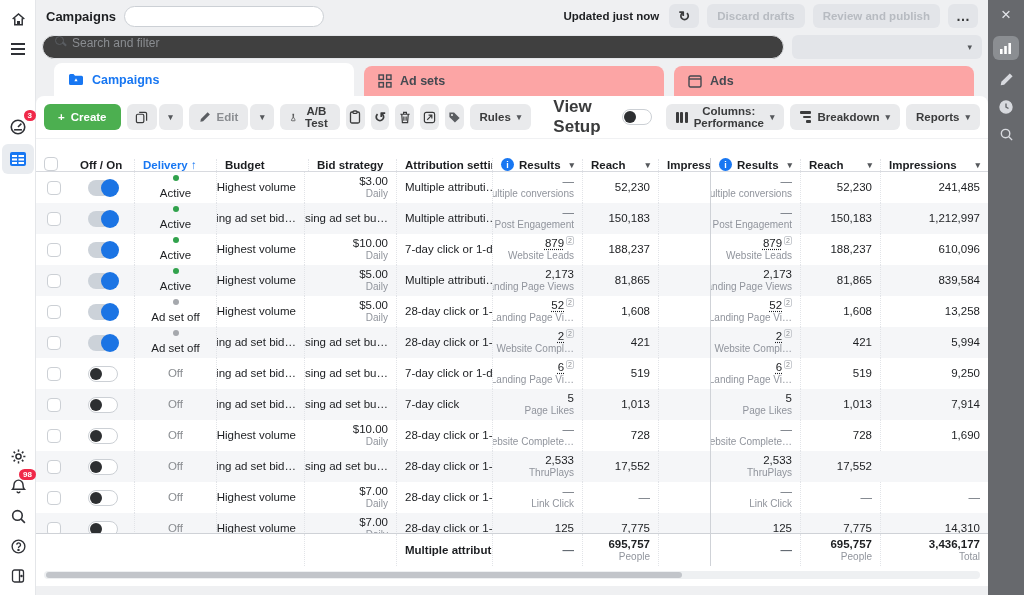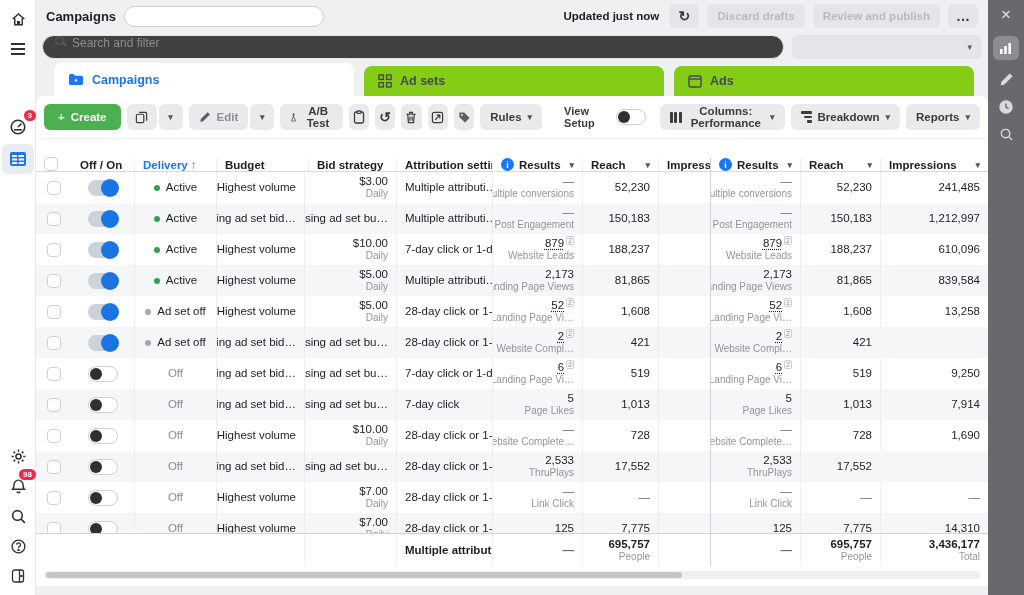--- a/index.html
+++ b/index.html
@@ -31,32 +31,32 @@
   .btn.disabled{color:#b7bbc1}
   .btn.iconb{width:30px;padding:0;color:#3a3b3c;font-size:14px}
 
   .searchrow{height:30px;display:flex;align-items:center;gap:8px;padding:0 6px;flex:none}
   .search-pill{flex:1;height:24px;background:#404040;border:1px solid #e4e6e9;border-radius:14px;display:flex;gap:8px;padding:0 12px;color:#8a8d91}
   .mag{width:9px;height:9px;border:1.6px solid #5a5d61;border-radius:50%;position:relative;flex:none}
   .mag::after{content:"";position:absolute;width:5px;height:1.6px;background:#5a5d61;transform:rotate(45deg);right:-4px;bottom:-1px}
   .filters-dd{width:190px;height:24px;background:#e3e5e9;border-radius:6px;display:flex;align-items:center;justify-content:flex-end;padding:0 10px;color:#606770;font-size:10px}
 
   .tabs{height:34px;display:flex;align-items:flex-end;gap:10px;padding-left:18px;flex:none}
-  .tab{width:300px;height:30px;background:#84cc16;border-radius:8px 8px 0 0;display:flex;align-items:center;gap:8px;padding:0 14px;font-size:12.5px;font-weight:700;color:#444950}
+  .tab{width:300px;height:30px;background:#fca5a5;border-radius:8px 8px 0 0;display:flex;align-items:center;gap:8px;padding:0 14px;font-size:12.5px;font-weight:700;color:#444950}
   .tab.active{background:#fff;color:#1877f2;height:33px}
 
   
   .panel{flex:1;background:#fff;border-radius:8px 8px 0 0;margin-bottom:9px;display:flex;flex-direction:column;overflow:hidden}
   .toolbar{height:42px;display:flex;align-items:center;gap:6px;padding:0 8px;flex:none}
   .tbtn{height:26px;border:none;border-radius:6px;background:#e9eaec;display:inline-flex;align-items:center;justify-content:center;gap:6px;font-size:11.5px;font-weight:700;color:#3a3b3c;padding:0 10px;font-family:inherit}
   .tbtn.ic{width:30px;padding:0}
   .tbtn.car{width:24px;padding:0;font-size:9px;color:#55585c}
   .grp{display:flex;gap:2px}
   .create-btn{background:#4caf50;color:#fff;padding:0 14px}
-  .muted-lbl{font-size:11px;font-weight:700;color:#3a3b3c;margin:0 6px 0 10px}
+  .muted-lbl{font-size:17px;font-weight:700;color:#3a3b3c;margin:0 6px 0 10px}
   .vs-toggle{width:30px;height:16px;border-radius:9px;background:#fff;border:1px solid #ccd0d5;position:relative;flex:none}
   .vs-toggle .k{position:absolute;left:1px;top:1px;width:12px;height:12px;border-radius:50%;background:#2d2f31}
   .caret{font-size:9px;color:#55585c}
   .cols-ic{display:inline-flex;gap:1.5px}
   .cols-ic i{width:3px;height:11px;background:#3a3b3c;border-radius:1px}
   .bd-ic{display:inline-flex;flex-direction:column;gap:2px}
   .bd-ic i{height:2.5px;background:#3a3b3c;border-radius:1px}
   .bd-ic i:nth-child(1){width:11px}.bd-ic i:nth-child(2){width:8px;margin-left:3px}.bd-ic i:nth-child(3){width:5px;margin-left:6px}
 
   
@@ -70,21 +70,21 @@
   .c-res{width:90px}.c-reach{width:76px}.c-impre{width:52px}.c-res2{width:90px}.c-reach2{width:80px}.c-imp{width:108px}
   .c-check,.c-toggle,.c-delivery,.c-bid,.c-budget,.c-attr,.c-res,.c-reach,.c-impre,.c-res2,.c-reach2,.c-imp{flex:none}
   .dotted-l{border-left:1px dotted #e2e4e8}
   .pane-l{border-left:1px solid #cfd2d7}
 
   .tbody{height:361px;overflow:hidden;flex:none}
   .trow{height:31px;display:flex;font-size:11.5px;background:#fff}
   .trow:nth-child(even){background:#f5f6f8}
   .td{display:flex;flex-direction:column;justify-content:center;padding:0 8px;overflow:hidden;white-space:nowrap;line-height:13px}
   .td.num{align-items:flex-end;text-align:right}
-  .td.mid{flex-direction:row;align-items:center;gap:6px}
+  .td.mid{flex-direction:column;align-items:center;gap:6px}
   .sub{color:#90949c;font-size:10px;line-height:12px}
   .muted{color:#8a8d91}
   .dash{color:#606770}
   .checkbox{width:14px;height:14px;border:1px solid #ccd0d5;border-radius:4px;background:#fff}
   .toggle{width:30px;height:16px;border-radius:9px;position:relative;flex:none}
   .toggle.on{background:#ccd2d9}
   .toggle.on .knob{position:absolute;right:-1px;top:-1px;width:18px;height:18px;border-radius:50%;background:#1b74e4}
   .toggle.off{background:#fff;border:1px solid #ccd0d5}
   .toggle.off .knob{position:absolute;left:1px;top:1px;width:12px;height:12px;border-radius:50%;background:#2d2f31}
   .dot{width:6px;height:6px;border-radius:50%;flex:none}
@@ -574,20 +574,21 @@
             <div><span class="rv lnk">2</span><span class="supref">2</span></div>
             <div class="sub">Website Compl…</div>
           </div>
     <div class="td c-reach num dotted-l reachcell">421</div>
     <div class="td c-impre dotted-l"></div>
     <div class="td c-res2 num pane-l rescell">
             <div><span class="rv lnk">2</span><span class="supref">2</span></div>
             <div class="sub">Website Compl…</div>
           </div>
     <div class="td c-reach2 num dotted-l reachcell">421</div>
+    <div class="td c-imp num dotted-l">5,994</div>
   </div>
         <div class="trow">
     <div class="td c-check mid">
             <span class="checkbox"></span>
           </div>
     <div class="td c-toggle mid">
             <span class="toggle off">
               <span class="knob"></span>
             </span>
           </div>

